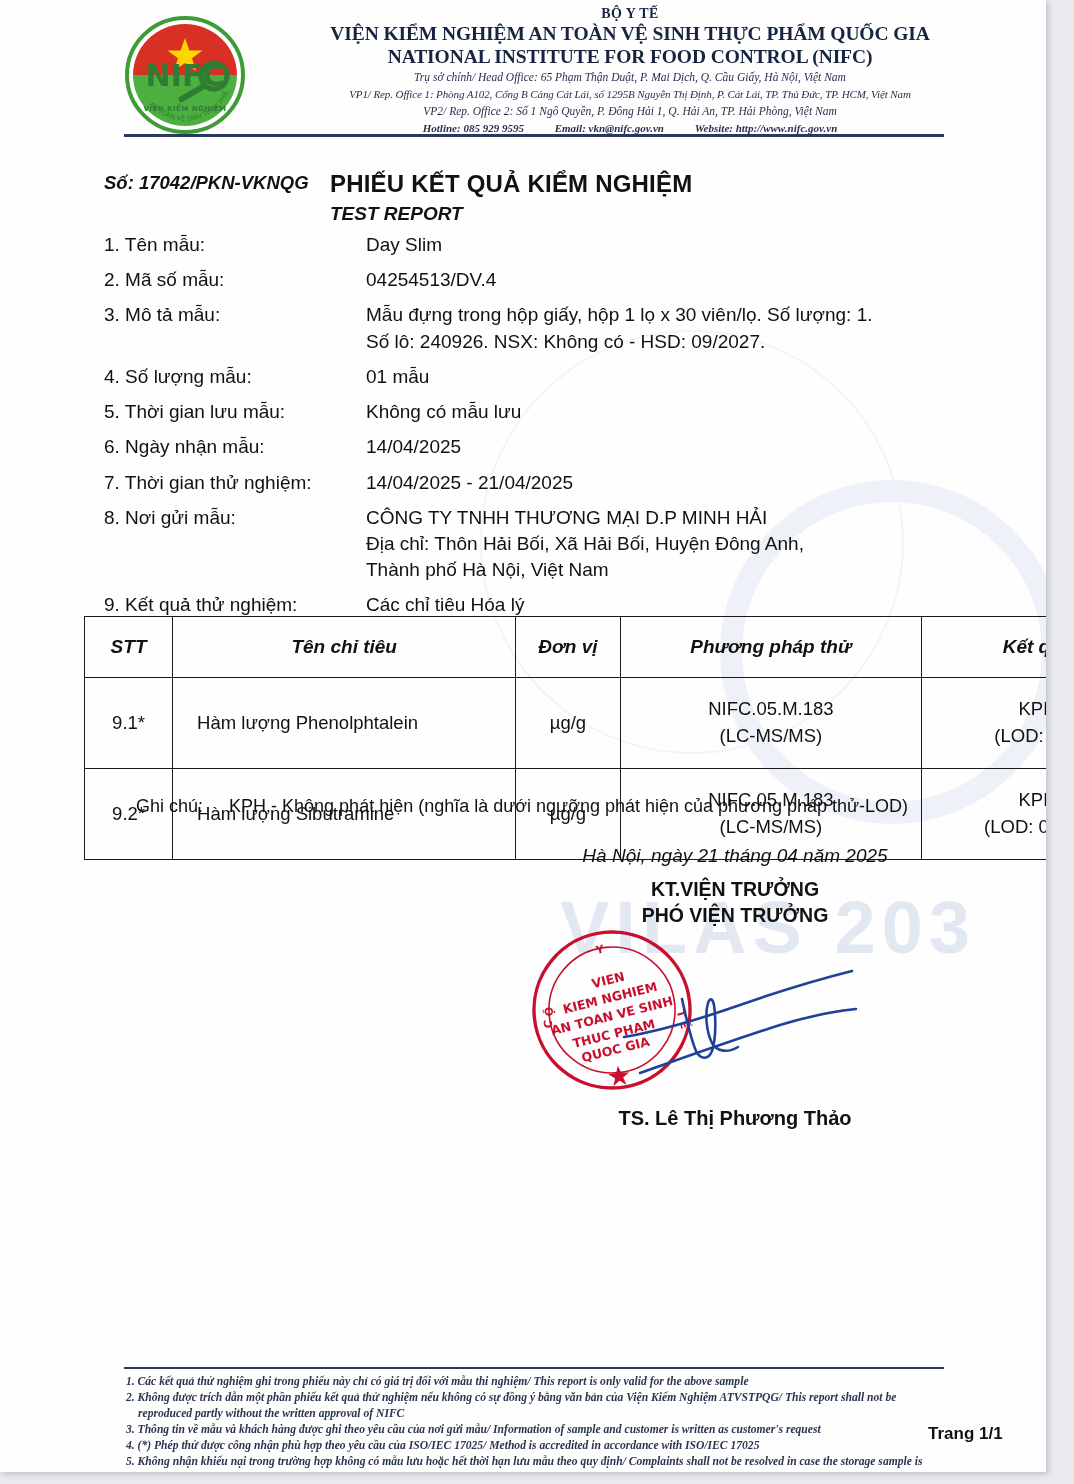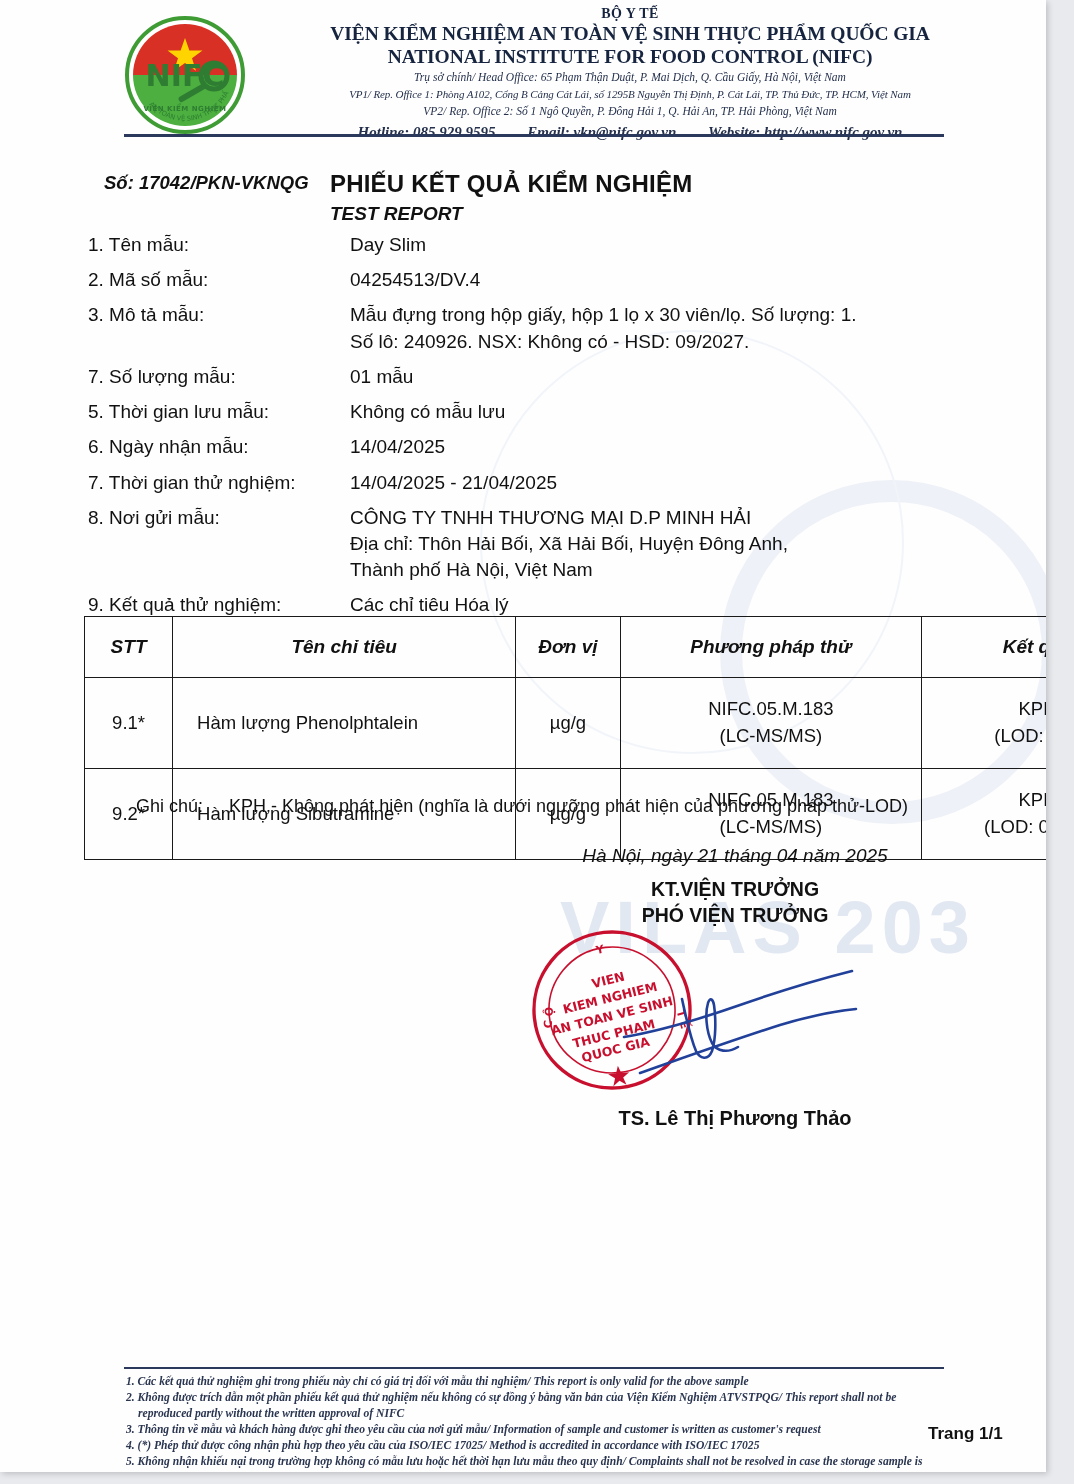--- a/index.html
+++ b/index.html
@@ -98,21 +98,21 @@
   .org-addr {
     font-size: 11.5px;
     font-style: italic;
     font-weight: normal;
     color: #24304c;
     line-height: 1.5;
     white-space: nowrap;
   }
   .org-addr.wide { letter-spacing: -0.1px; font-size: 11px; }
   .org-contact {
-    font-size: 15px;
+    font-size: 11px;
     font-style: italic;
     font-weight: bold;
     color: #24304c;
     line-height: 1.6;
   }
   .org-contact span { margin: 0 14px; }
   #head-rule {
     position: absolute;
     left: 124px; top: 134px;
     width: 820px; height: 3px;
@@ -144,21 +144,21 @@
   #title-en {
     font-size: 19px;
     font-weight: bold;
     font-style: italic;
     color: #111;
     margin-top: 5px;
   }
   
   #fields {
     position: absolute;
-    left: 88px; top: 232px;
+    left: 104px; top: 232px;
     width: 870px;
     z-index: 3;
   }
   .field-row {
     display: flex;
     align-items: flex-start;
     margin-bottom: 9px;
   }
   .field-label {
     width: 262px;
@@ -360,21 +360,21 @@
         </div>
       </div>
       <div class="field-row">
         <div class="field-label">3. Mô tả mẫu:</div>
         <div class="field-value">
           <span class="vline">Mẫu đựng trong hộp giấy, hộp 1 lọ x 30 viên/lọ. Số lượng: 1.</span>
           <span class="vline">Số lô: 240926. NSX: Không có - HSD: 09/2027.</span>
         </div>
       </div>
       <div class="field-row">
-        <div class="field-label">7. Số lượng mẫu:</div>
+        <div class="field-label">4. Số lượng mẫu:</div>
         <div class="field-value">
           <span class="vline">01 mẫu</span>
         </div>
       </div>
       <div class="field-row">
         <div class="field-label">5. Thời gian lưu mẫu:</div>
         <div class="field-value">
           <span class="vline">Không có mẫu lưu</span>
         </div>
       </div>

